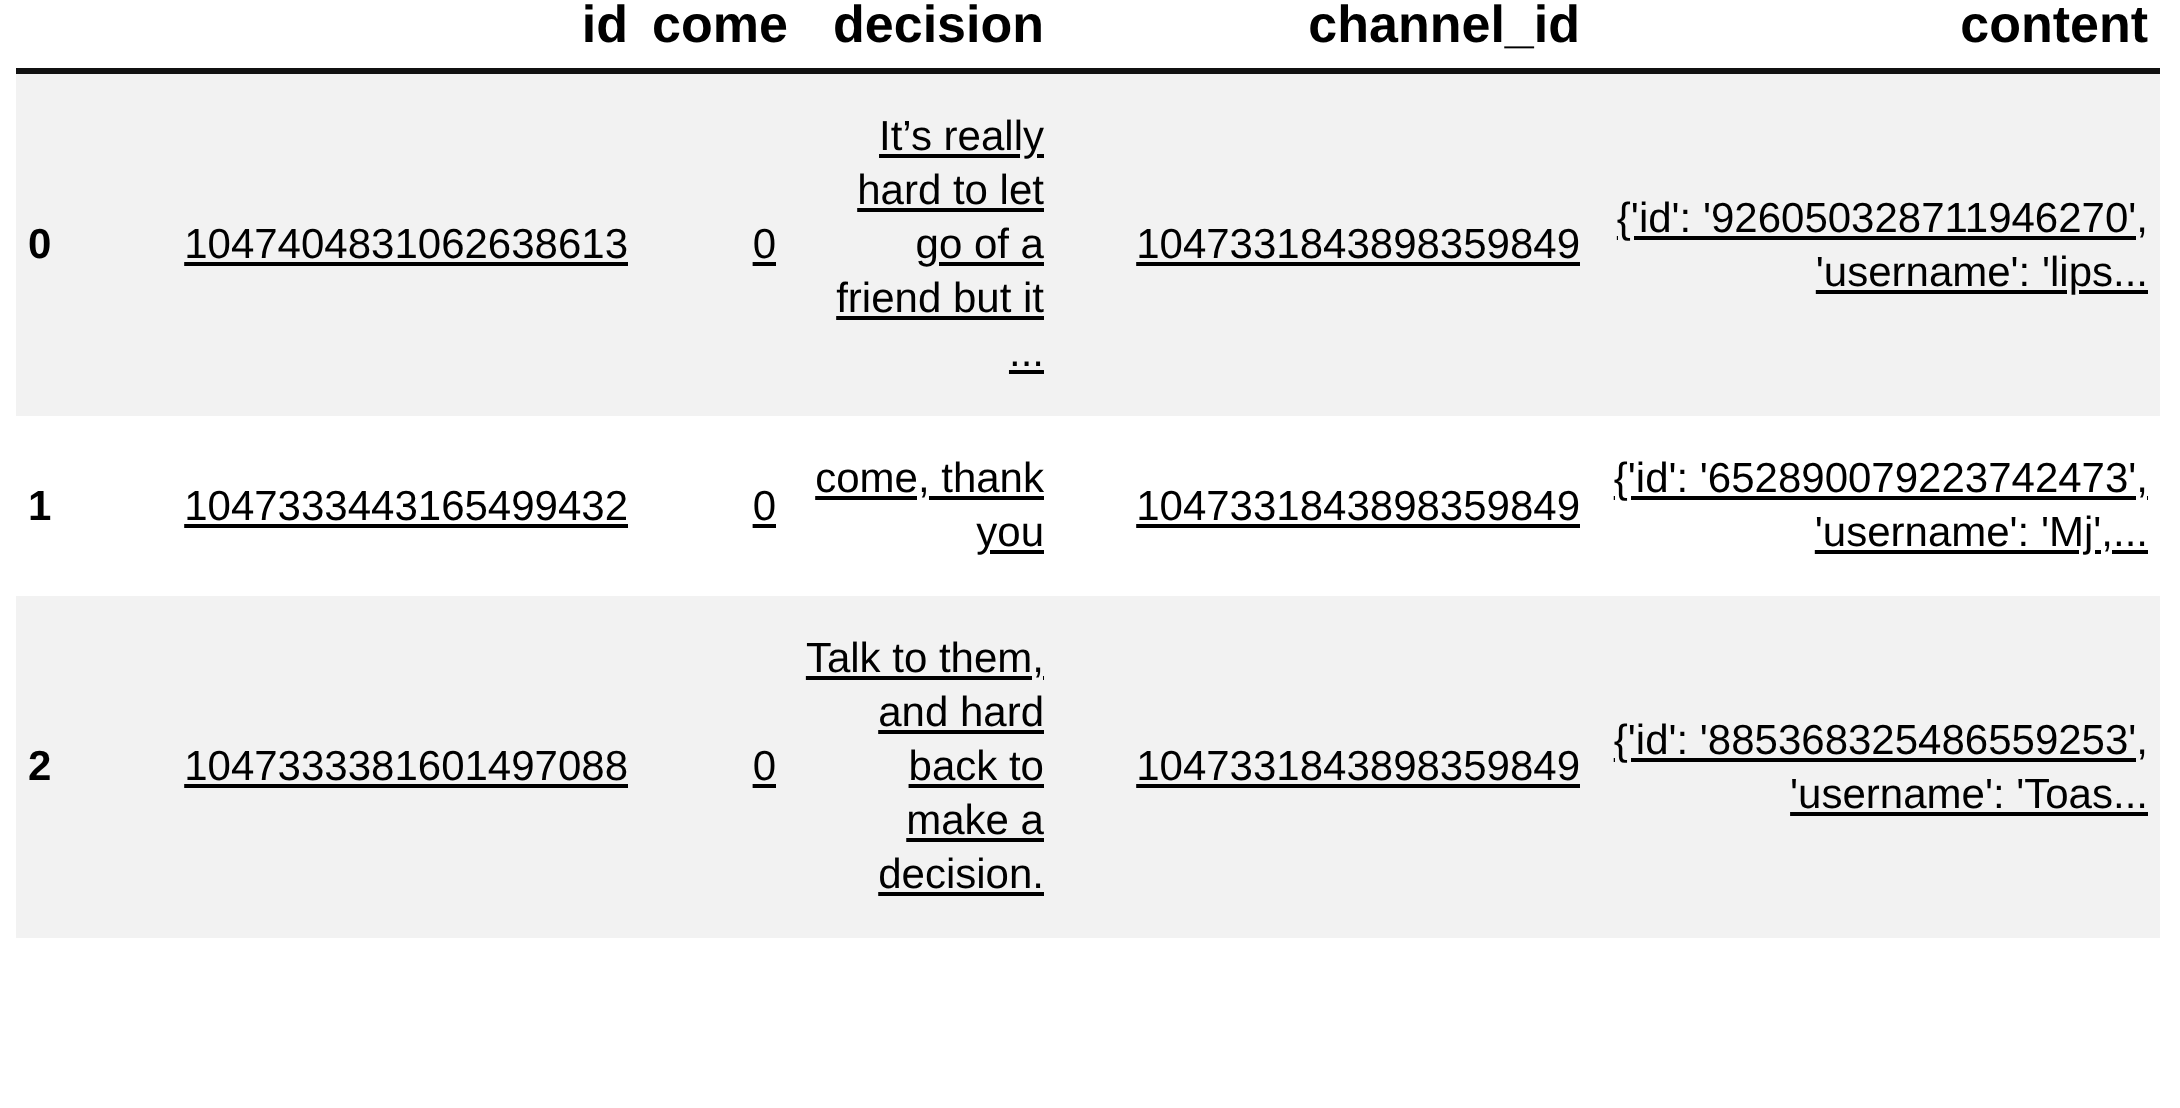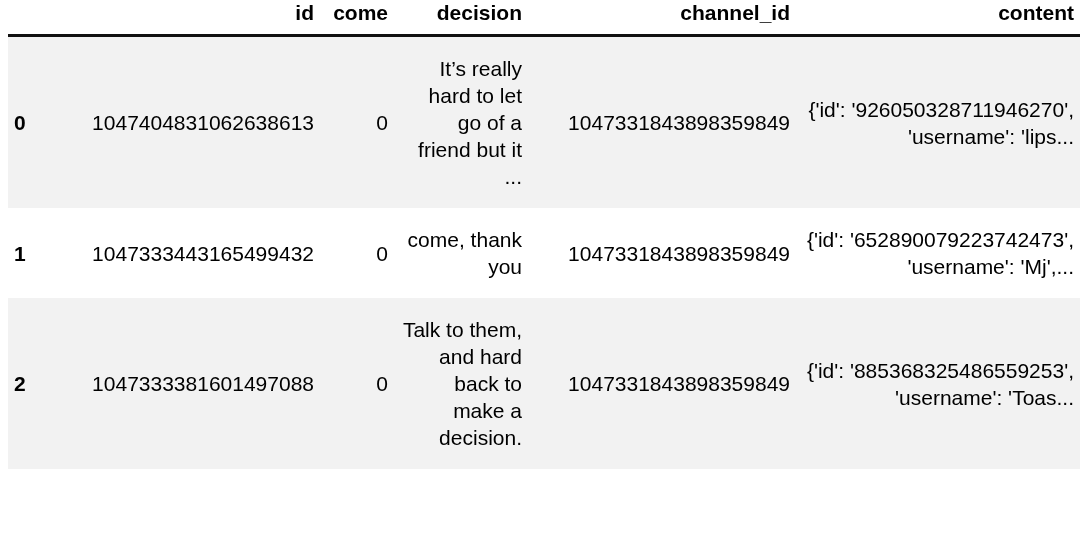--- a/index.html
+++ b/index.html
@@ -35,21 +35,21 @@
   }
 
   table.dataframe thead th {
     font-weight: bold;
     text-align: right;
     vertical-align: bottom;
     padding: 0 6px 9px 6px;
     border: none;
     border-bottom: 3px solid #111111;
     white-space: nowrap;
-    font-size: 21px;
+    font-size: 26px;
     line-height: 25px;
   }
 
   table.dataframe tbody th {
     font-weight: bold;
     text-align: left;
     vertical-align: middle;
     padding: 18px 6px 18px 6px;
     border: none;
     white-space: nowrap;
@@ -68,21 +68,21 @@
   tbody tr.even-row { background: #f2f2f2; }
 
   
   col.col-index     { width: 50px; }
   col.col-id        { width: 262px; }
   col.col-type      { width: 74px; }
   col.col-content   { width: 134px; }
   col.col-channelid { width: 268px; }
   col.col-author    { width: 284px; }
 
-  .cell-text { display: block; }
+  .cell-text { display: block; text-decoration: underline; }
   .idx-text  { display: block; }
 </style>
 </head>
 <body>
 
 <div id="df-wrap">
   <table class="dataframe">
     <colgroup>
       <col class="col-index">
       <col class="col-id">

